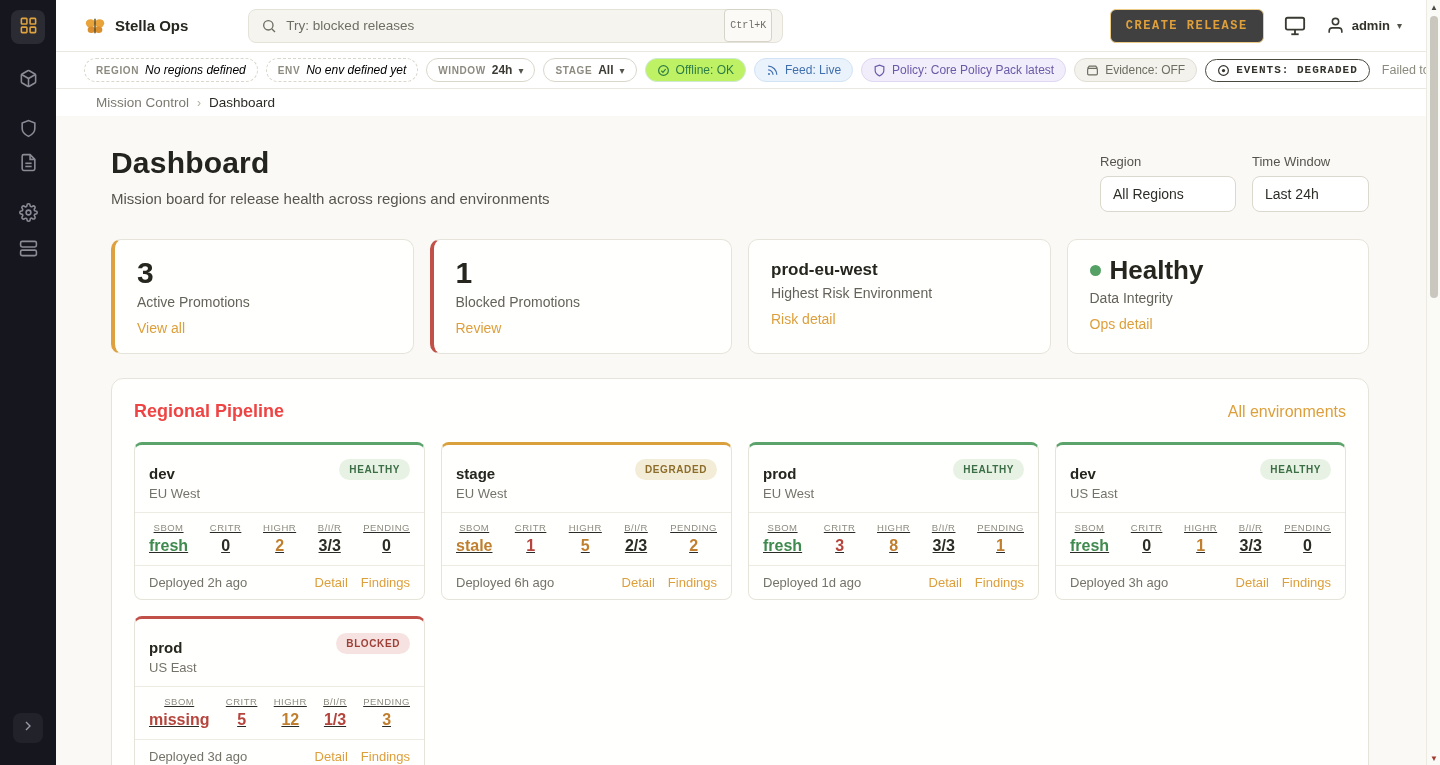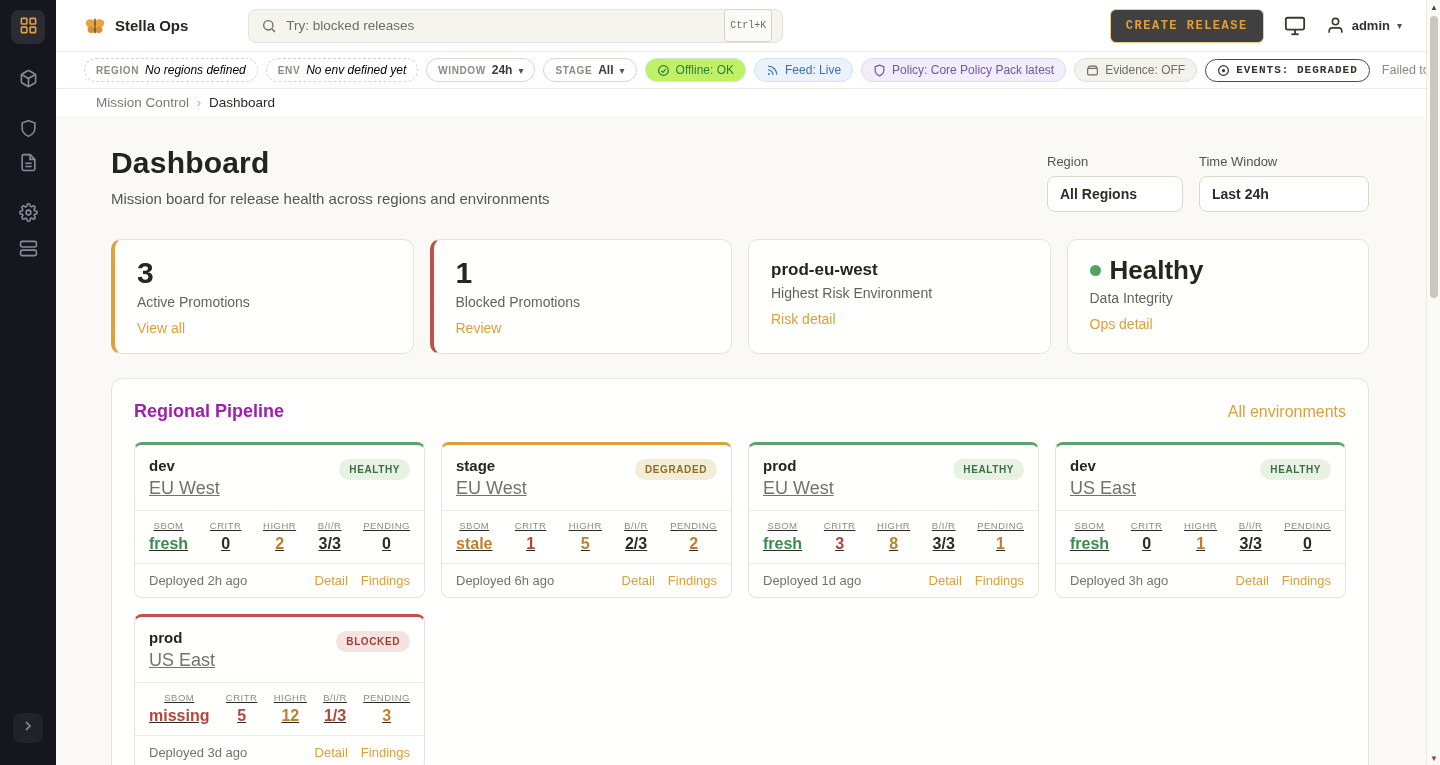--- a/index.html
+++ b/index.html
@@ -77,51 +77,51 @@
   .bc-current { color:#2c2c26; }
 
   
   .content { flex:1; background:#faf9f5; padding:30px 57px 0 55px; overflow:hidden; }
   .page-head { display:flex; justify-content:space-between; align-items:flex-start; }
   .page-title { font-size:30px; font-weight:bold; color:#232320; letter-spacing:.2px; }
   .page-sub { margin-top:10px; font-size:15px; color:#57564e; }
   .filters { display:flex; gap:16px; margin-top:8px; }
   .filter label { display:block; font-size:13px; color:#55544c; margin-bottom:7px; }
   .select { width:136px; height:36px; border:1px solid #dbd9cd; border-radius:8px; background:#fff;
-    display:flex; align-items:center; padding:0 12px; font-size:14px; color:#2e2e28; cursor:pointer;font-weight:bold; }
-  .select.w140 { width:170px; }
+    display:flex; align-items:center; padding:0 12px; font-size:14px; color:#2e2e28; cursor:pointer; }
+  .select.w140 { width:117px; }
 
   
   .stats-row { display:grid; grid-template-columns:repeat(4,1fr); gap:16px; margin-top:27px; }
   .stat-card { background:#fffffd; border:1px solid #e6e4da; border-radius:10px;
     padding:16px 20px 16px 22px; min-height:108px; }
   .stat-card.acc-amber { border-left:4px solid #dfa03f; }
   .stat-card.acc-red { border-left:4px solid #c05048; }
   .stat-value { font-size:30px; font-weight:bold; color:#26261f; line-height:1.1; }
   .stat-value.small { font-size:17px; padding-top:5px; }
   .stat-value.healthy { font-size:26px; display:flex; align-items:center; gap:9px; }
   .dot { width:11px; height:11px; border-radius:50%; background:#55a065; display:inline-block; }
   .stat-label { font-size:14px; color:#64635a; margin-top:5px; }
   .stat-link { font-size:14px; color:#dd9f3c; margin-top:10px; cursor:pointer; display:inline-block; }
 
   
   .pipeline { margin-top:24px; background:#fffffd; border:1px solid #e6e4da; border-radius:12px;
     padding:22px 22px 24px 22px; }
   .pipe-head { display:flex; justify-content:space-between; align-items:center; }
-  .pipe-title { font-size:18px; font-weight:bold; color:#a21caf; }
+  .pipe-title { font-size:18px; font-weight:bold; color:#ef4444; }
   .pipe-link { font-size:16px; color:#dd9f3c; cursor:pointer; }
   .env-grid { display:grid; grid-template-columns:repeat(4,1fr); gap:16px; margin-top:20px; }
   .env-card { background:#fffffd; border:1px solid #e6e4da; border-radius:8px; overflow:hidden;
     border-top:3px solid #5ba36a; }
   .env-card.acc-green { border-top-color:#5ba36a; }
   .env-card.acc-amberline { border-top-color:#d9a03c; }
   .env-card.acc-redline { border-top-color:#c05048; }
   .env-head { display:flex; justify-content:space-between; align-items:flex-start; padding:12px 14px 11px; }
-  .env-name { font-size:15px; font-weight:bold; color:#26261f; }
-  .env-region { font-size:18px; color:#74736a; margin-top:4px;text-decoration:underline; }
+  .env-name { font-size:15px; font-weight:bold; color:#26261f;margin-top:8px; }
+  .env-region { font-size:13px; color:#74736a; margin-top:4px; }
   .badge { font-size:10px; font-weight:bold; letter-spacing:.6px; border-radius:999px;
     padding:5px 10px; margin-top:2px; }
   .badge.healthy { background:#e7f2e4; color:#3c6e45; }
   .badge.degraded { background:#f3ecd7; color:#8c6d2a; }
   .badge.blocked { background:#f6e3e1; color:#9e3f38; }
   .env-stats { border-top:1px solid #edebe2; display:flex; justify-content:space-between;
     padding:9px 14px 10px;text-decoration:underline; }
   .metric { text-align:center; }
   .metric-k { font-size:9.5px; letter-spacing:.5px; color:#8d8b80; }
   .metric-v { font-size:16px; font-weight:bold; margin-top:4px; color:#2c2c26; }

